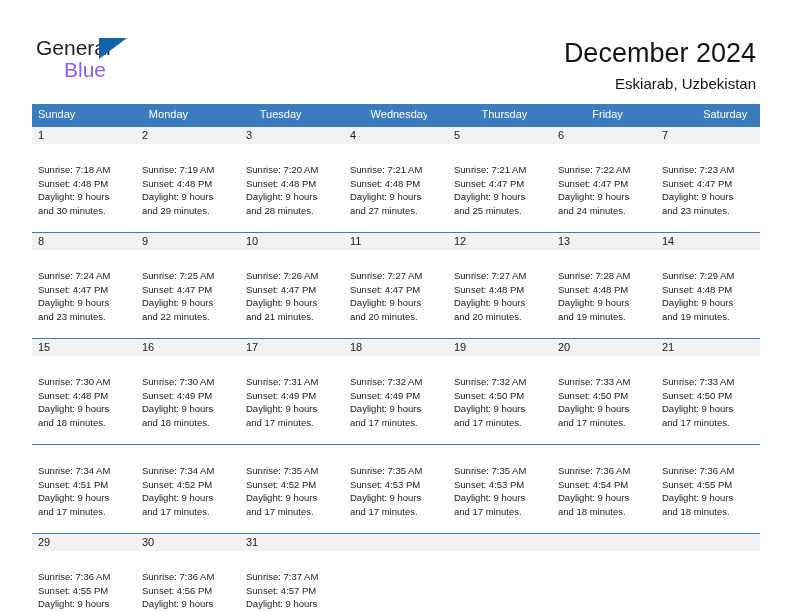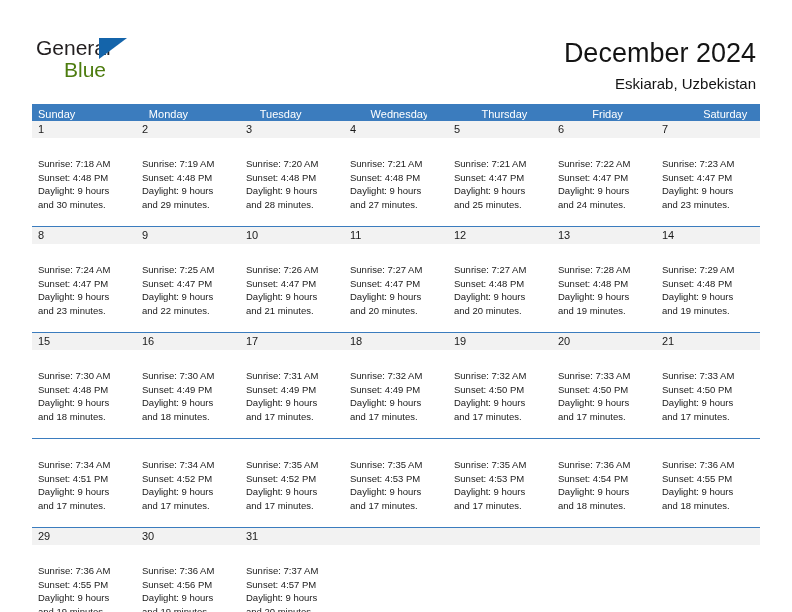--- a/index.html
+++ b/index.html
@@ -53,21 +53,21 @@
     width: 0;
     height: 0;
     border-left: 28px solid #1464aa;
     border-bottom: 21px solid transparent;
   }
   .logo-blue {
     position: absolute;
     left: 28px;
     top: 22px;
     font-size: 21px;
-    color: #4d7c0f;
+    color: #8b5cf6;
     line-height: 24px;
     font-family: "Liberation Sans", sans-serif;
   }
   .title-block {
     position: absolute;
     right: 36px;
     top: 37px;
     text-align: right;
   }
   .cal-title {
@@ -87,21 +87,21 @@
   
   .calendar {
     position: absolute;
     left: 32px;
     top: 104px;
     width: 728px;
   }
   .dow-row {
     display: flex;
     background: #3b7cbe;
-    height: 16px;
+    height: 22px;
     gap: 48px;
   }
   .dow-cell {
     flex: 1 1 0;
     color: #ffffff;
     font-size: 11px;
     line-height: 21px;
     padding-left: 6px;
     box-sizing: border-box;
     white-space: nowrap;

